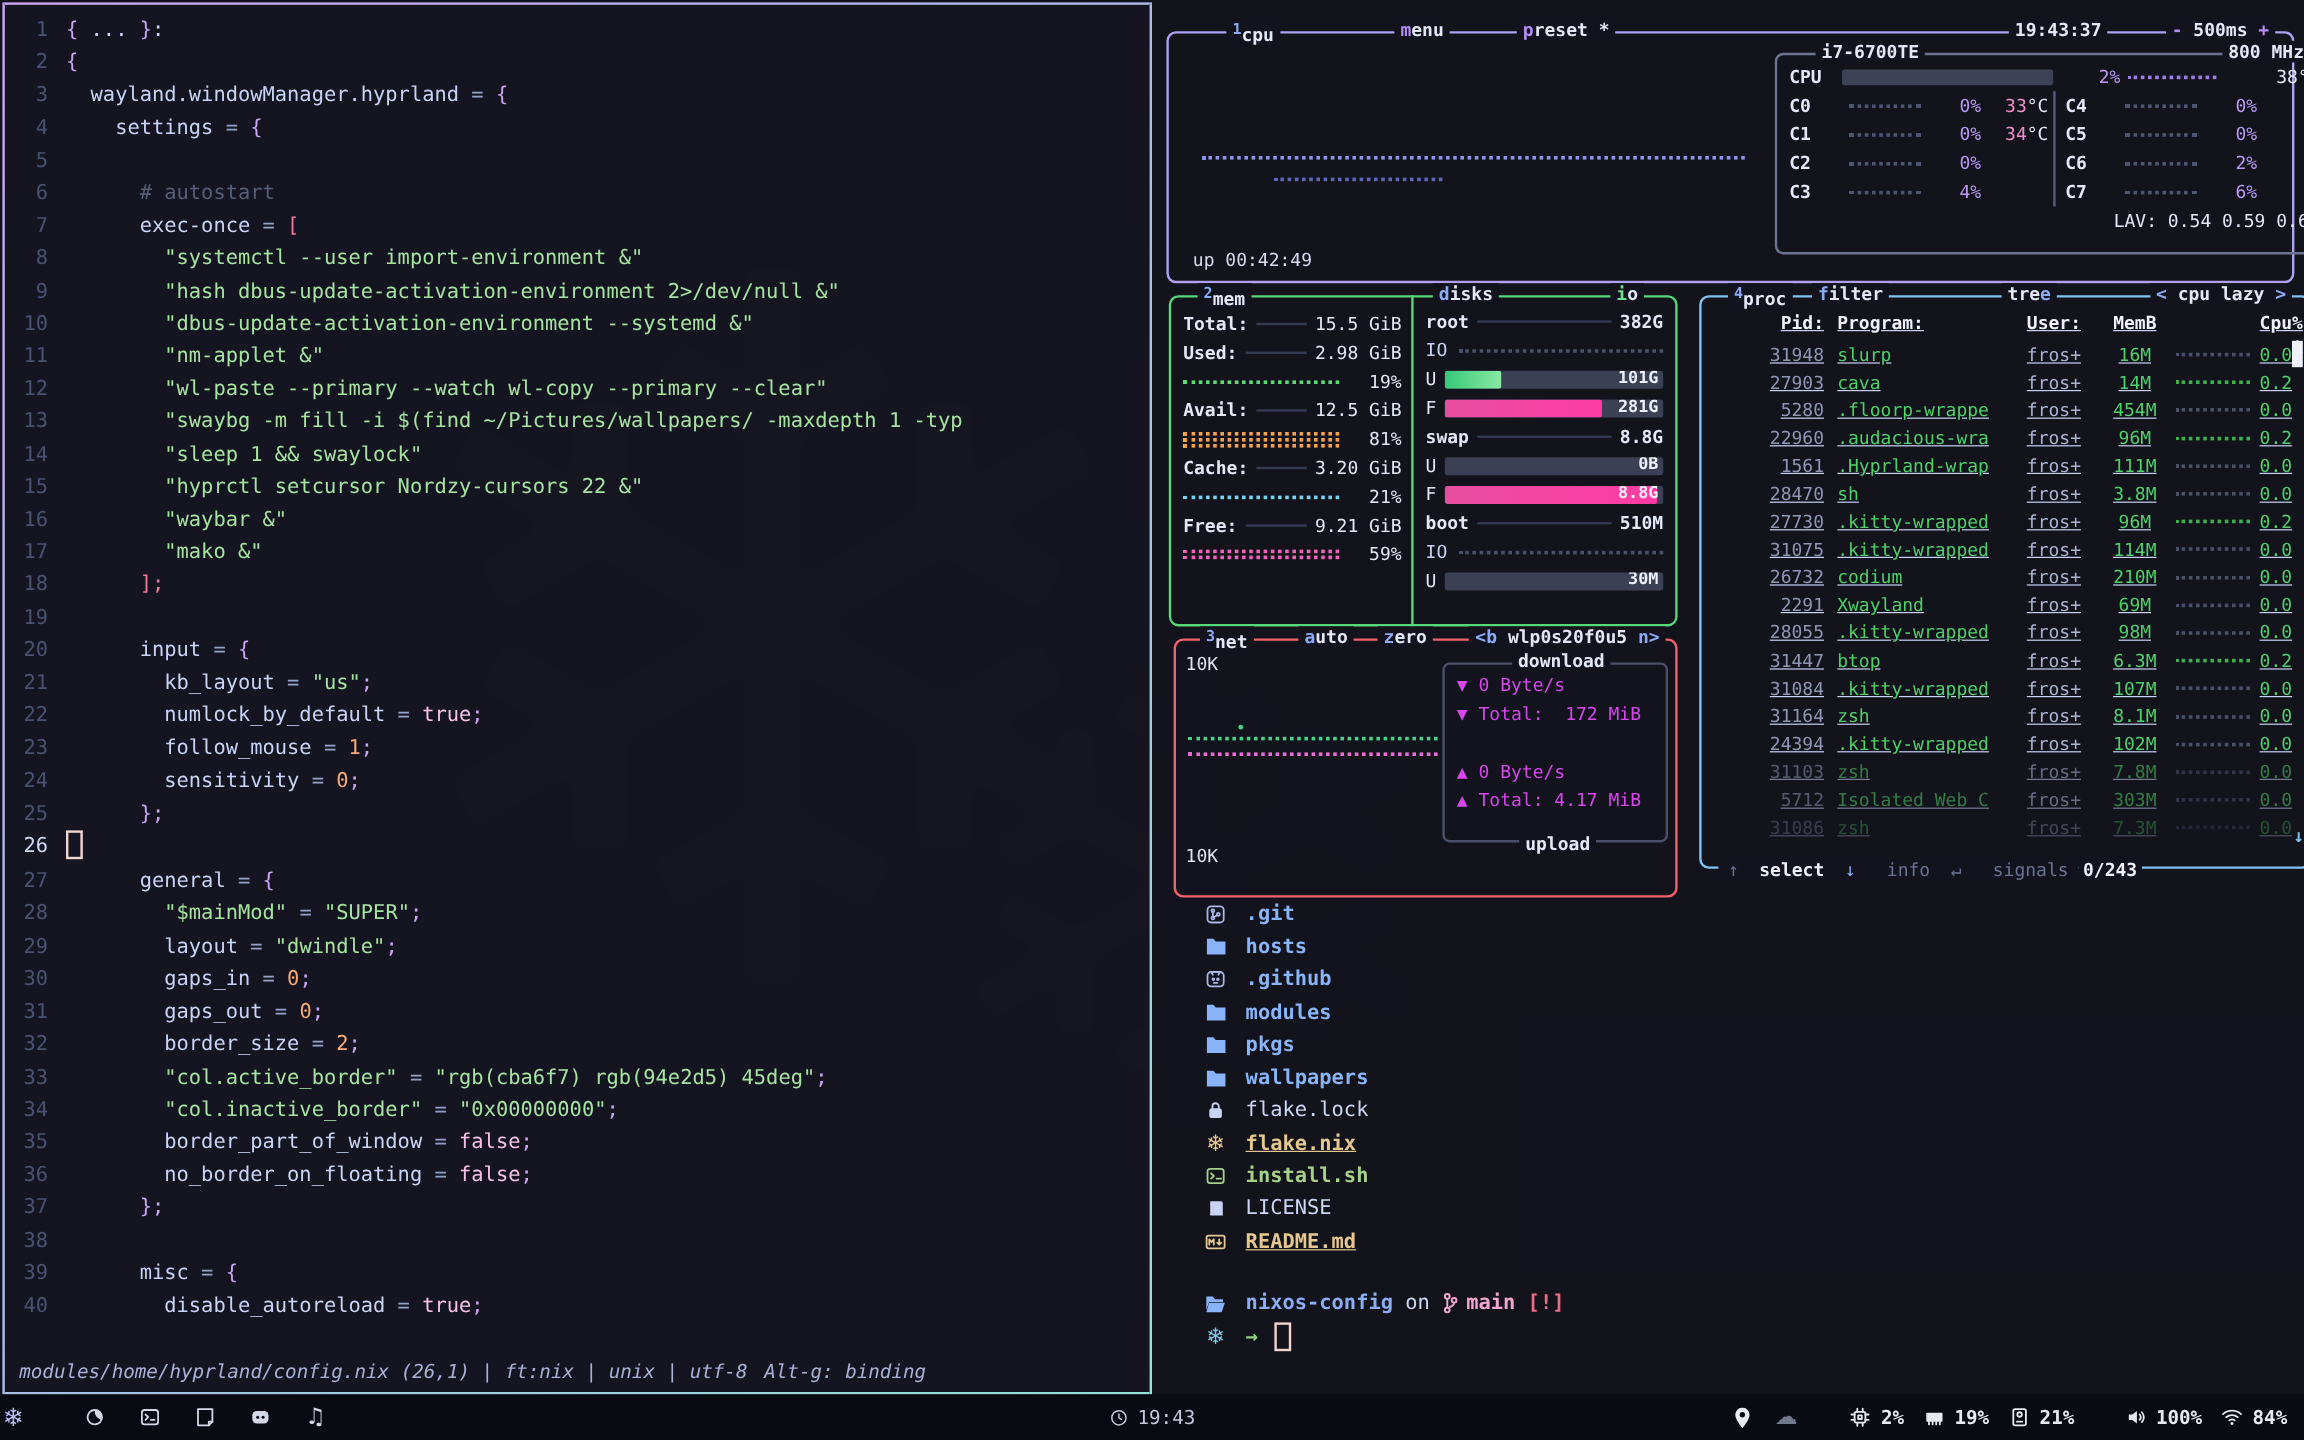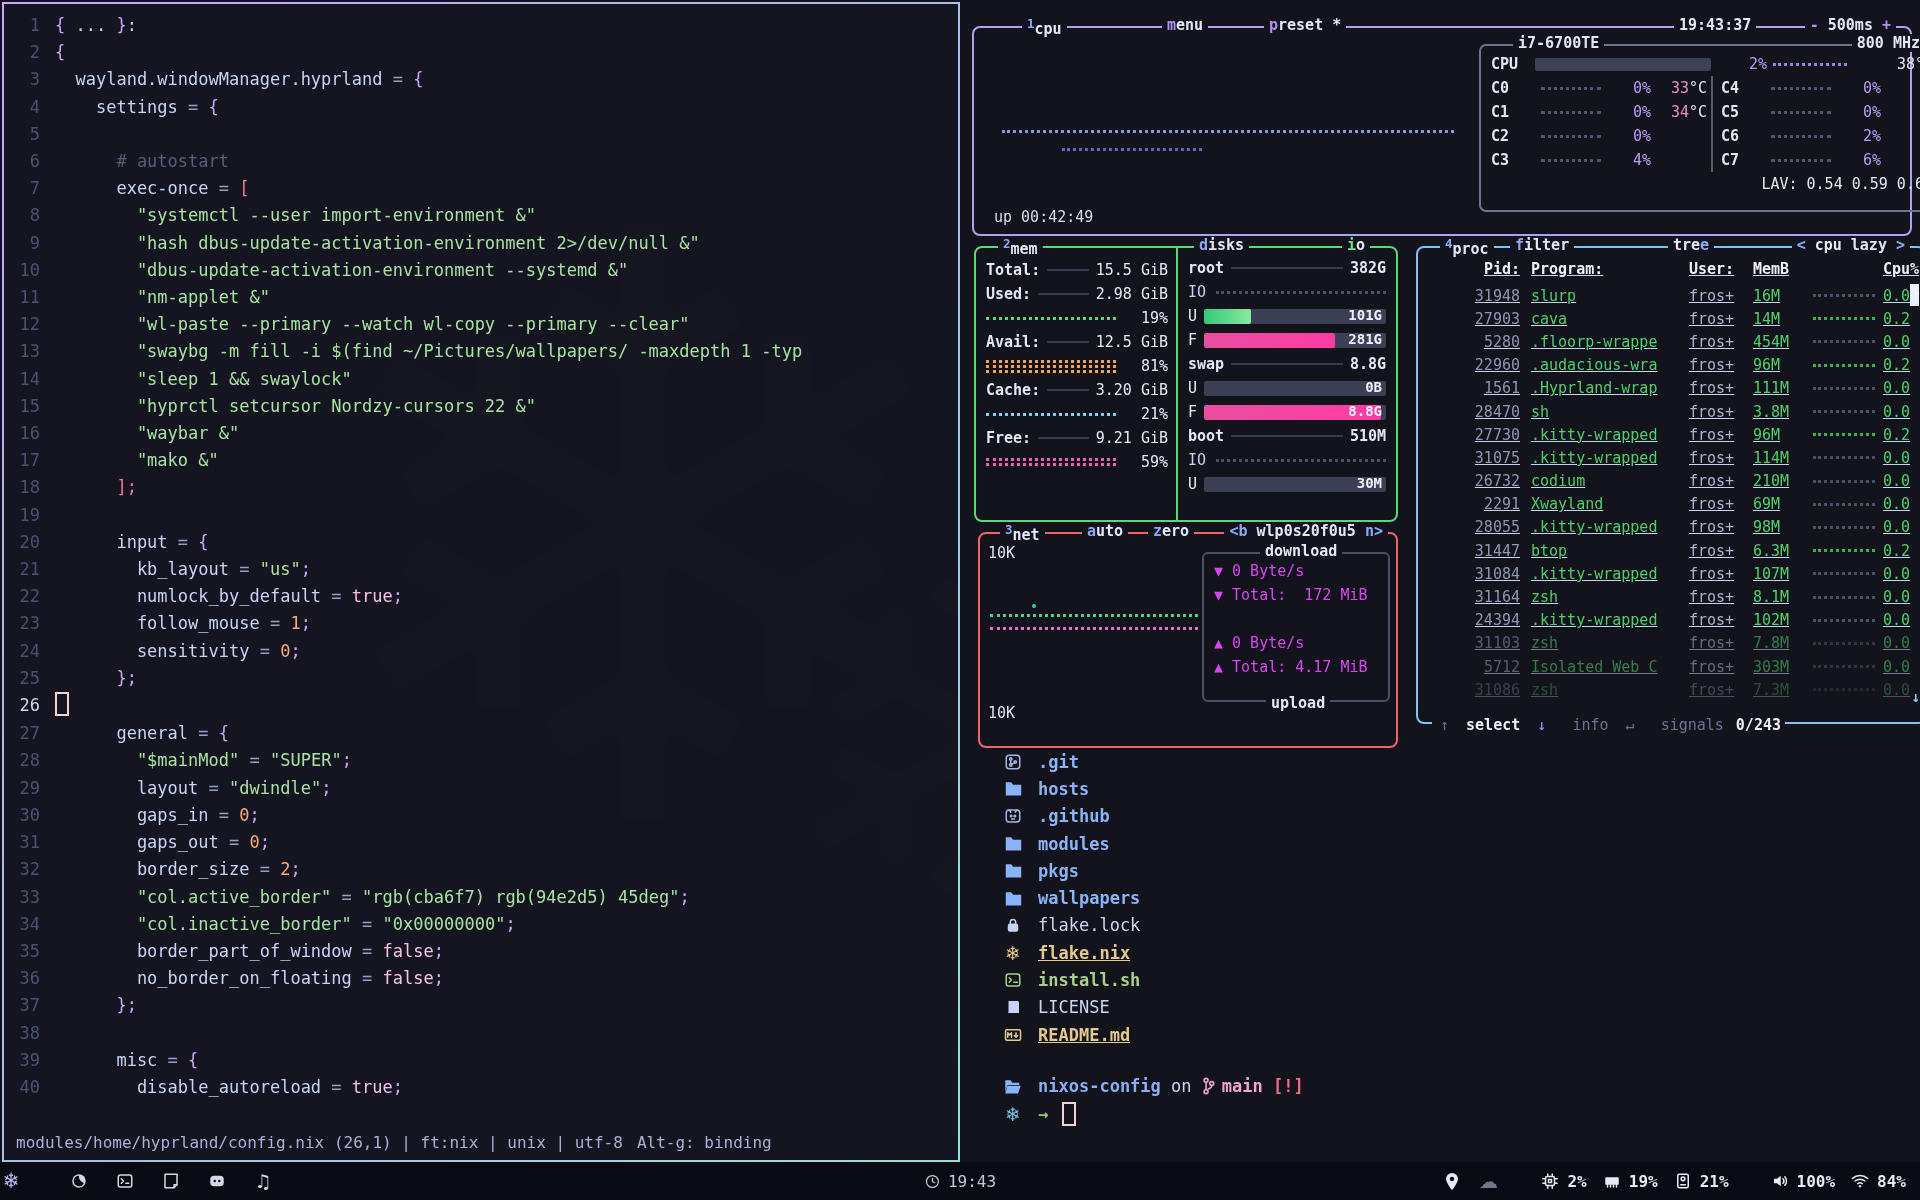--- a/index.html
+++ b/index.html
@@ -11,21 +11,21 @@
     border:2px solid;border-image:linear-gradient(135deg,#cba6f7 0%,#a8c0e8 55%,#94e2d5 100%) 1;
     background:rgba(22,22,33,.96);}
   #code{position:absolute;left:0;top:8px;right:0;font-size:17px;line-height:27.2px;white-space:pre;}
   .code-line{display:flex;}
   .gutter{display:inline-block;width:36px;text-align:right;margin-right:15px;color:#4a5274;flex:none;}
   .gutter.active{color:#cdd6f4;}
   .tk-w{color:#c8d3f5}.tk-d{color:#93a0c8}.tk-s{color:#a6e3a1}.tk-c{color:#575e78}
   .tk-n{color:#f8ab77}.tk-b{color:#f5c2e7}.tk-pu{color:#cba6f7}.tk-re{color:#f07898}
   .cursor{display:inline-block;width:10px;height:20px;border:2px solid #f2d5cf;vertical-align:-4px;}
   #editor-status{position:absolute;left:12px;right:10px;bottom:8px;display:flex;gap:14px;
-    color:#aab1d6;font-size:16px;}
+    color:#aab1d6;font-size:16px;font-style:italic;}
   
   #right-col{position:absolute;left:960px;top:0;width:960px;height:1162px;z-index:1;
     background:rgba(19,19,29,.94);color:#c8d3f5;font-size:15px;}
   .box{position:absolute;border:2px solid;border-radius:8px;}
   .blabel{position:absolute;top:-12px;background:#13131d;padding:0 5px;font-weight:bold;
     color:#e4e8f6;font-size:15px;white-space:pre;}
   .blabel .key{color:#8caaf8;font-weight:bold;}
   .blabel .pkey{color:#b48ef5;font-weight:bold;}
   .blabel-b{position:absolute;bottom:-12px;background:#13131d;padding:0 5px;font-weight:bold;color:#e4e8f6;}
   .dotline{border-top:3px dotted;}
@@ -68,21 +68,21 @@
   .scale{position:absolute;left:8px;color:#dfe3f2;}
   #dl-box{position:absolute;left:222px;top:18px;width:188px;height:150px;border:2px solid #4b5068;border-radius:6px;padding:8px 10px;box-sizing:border-box;background:rgba(19,19,29,.5);}
   #dl-box .nrow{height:24px;color:#d946ef;white-space:pre;}
   
   #proc-box{left:456px;top:246px;width:506px;height:474px;border-color:#7fc3f2;text-decoration:underline;}
   #proc-head{display:flex;padding:12px 22px 0 10px;font-weight:bold;color:#eef0fa;height:24px;}
   .prow{display:flex;height:23.2px;align-items:center;padding:0 22px 0 10px;}
   .p-pid{width:92px;text-align:right;color:#8f96b4;flex:none;}
   .p-prog{width:158px;margin-left:11px;color:#4fd06a;flex:none;overflow:hidden;white-space:pre;}
   .p-user{width:64px;color:#aab3d0;flex:none;}
-  .p-mem{width:52px;text-align:left;color:#4fd06a;flex:none;}
+  .p-mem{width:52px;text-align:center;color:#4fd06a;flex:none;}
   .p-graph{width:62px;margin:0 8px;flex:none;}
   .p-cpu{flex:1;text-align:right;color:#4fd06a;}
   .dim1{opacity:.55}.dim2{opacity:.32}
   #proc-scroll{position:absolute;right:5px;top:36px;width:9px;height:22px;background:#eef0fa;}
   #proc-down{position:absolute;right:4px;bottom:16px;color:#7fc3f2;font-weight:bold;}
   #proc-footer{position:absolute;left:14px;right:14px;bottom:-12px;display:flex;justify-content:flex-start;}
   #proc-footer span{background:#13131d;padding:0 4px;}
   .ft-dim{color:#6b7394;} .ft-w{color:#eef0fa;font-weight:bold;} .ft-b{color:#8caaf8;}
   
   #terminal{position:absolute;left:0;top:748px;width:960px;height:414px;font-size:17px;}

